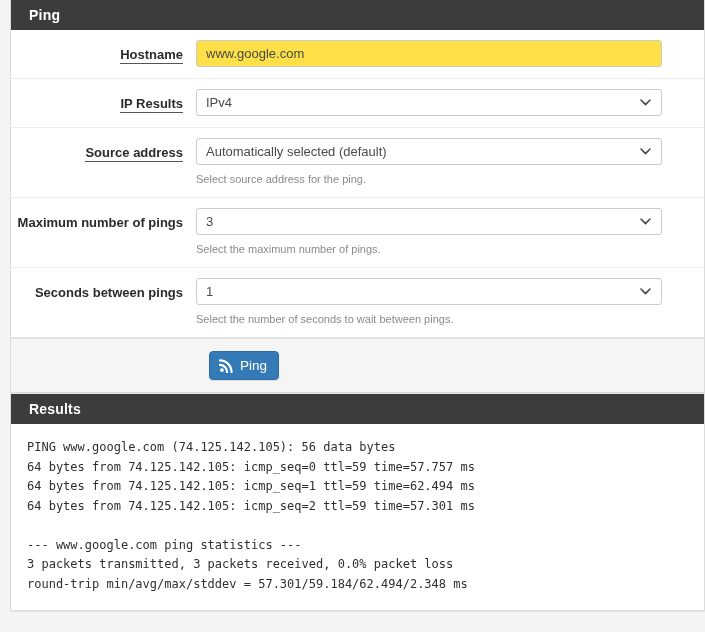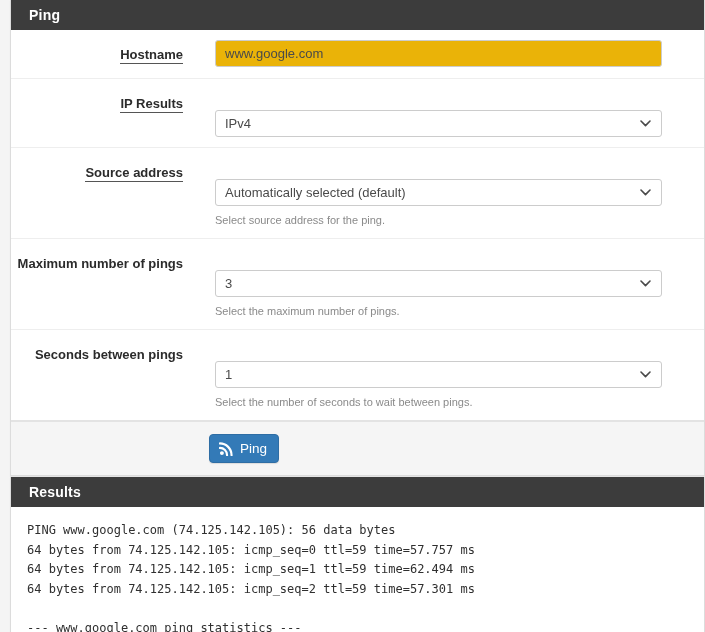--- a/index.html
+++ b/index.html
@@ -39,21 +39,20 @@
     background: #fff;
   }
 
   
   .form-row {
     display: flex;
     align-items: flex-start;
     border-bottom: 1px solid #eeeeee;
     padding: 10px 0 10px 0;
     min-height: 28px;
-    gap: 19px;
   }
   .form-row:last-of-type {
     border-bottom: 1px solid #e3e3e3;
   }
 
   .label-col {
     width: 185px;
     flex: 0 0 185px;
     text-align: right;
     padding-top: 6px;
@@ -75,21 +74,21 @@
     padding-right: 42px;
   }
 
   .ctrl {
     width: 100%;
     box-sizing: border-box;
     height: 27px;
     line-height: 25px;
     border: 1px solid #cccccc;
     border-radius: 3px;
-    background: #eab308;
+    background: #fde047;
     color: #4a4a4a;
     font-family: "Liberation Sans", sans-serif;
     font-size: 13px;
     padding: 0 9px;
     outline: none;
   }
   .ctrl::placeholder { color: #999; }
 
   .select-wrap {
     position: relative;
@@ -112,21 +111,20 @@
     line-height: 25px;
     border: 1px solid #cccccc;
     border-radius: 3px;
     background: #ffffff;
     color: #4a4a4a;
     font-size: 13px;
     padding: 0 26px 0 9px;
     white-space: nowrap;
     overflow: hidden;
     text-overflow: ellipsis;
-    margin-top: 21px;
   }
 
   .help-text {
     color: #8a8a8a;
     font-size: 11px;
     margin-top: 6px;
     line-height: 16px;
   }
 
   

